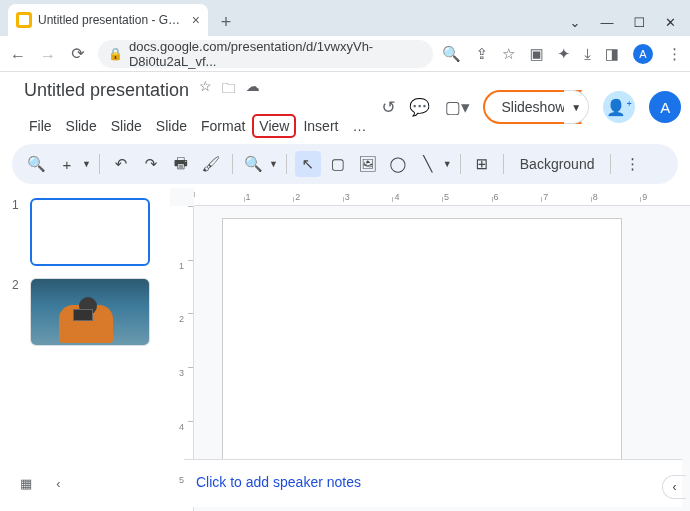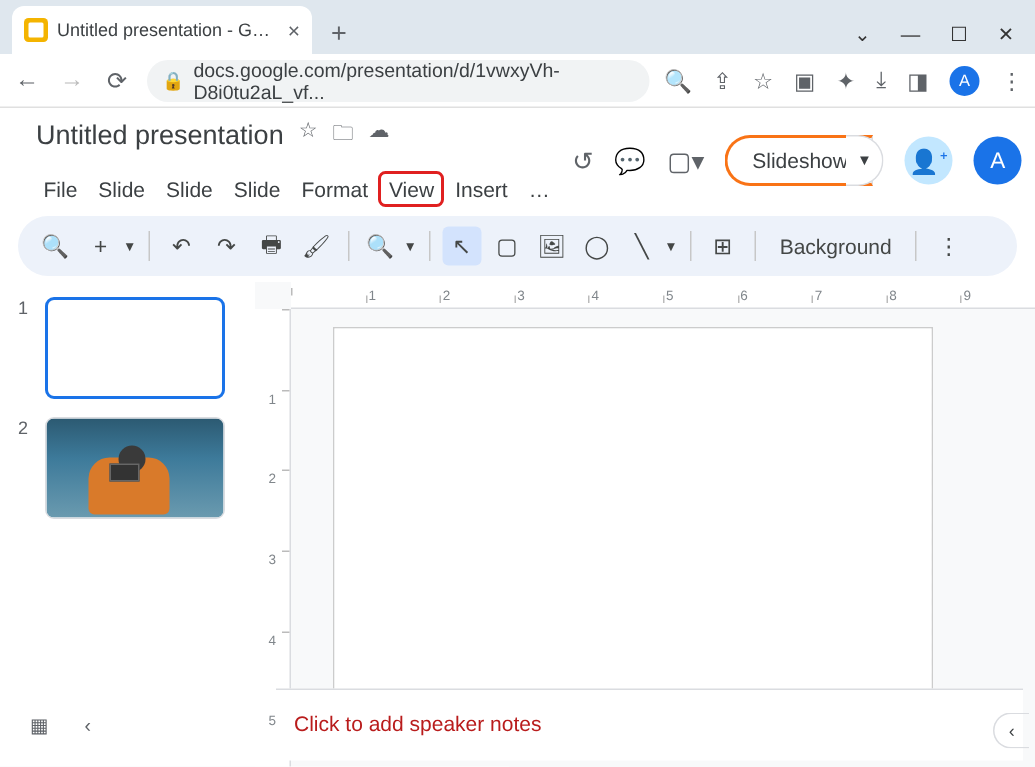--- a/index.html
+++ b/index.html
@@ -70,21 +70,21 @@
   .ruler-h span { flex: 1; text-align: left; position: relative; padding-left: 2px; }
   .ruler-h span::before { content: ""; position: absolute; left: 0; bottom: 0; height: 5px; width: 1px; background: #bbb; }
   .ruler-v { position: absolute; top: 18px; left: 0; bottom: 0; width: 24px; background: #fff; border-right: 1px solid #dadce0; display: flex; flex-direction: column; font-size: 9px; color: #80868b; }
   .ruler-v span { flex: 1; text-align: center; padding-top: 1px; position: relative; }
   .ruler-v span::before { content: ""; position: absolute; top: 0; right: 0; width: 5px; height: 1px; background: #bbb; }
   .slide-canvas { position: absolute; top: 30px; left: 52px; width: 400px; height: 260px; background: repeating-conic-gradient(#eee 0 25%, #fff 0 50%) 0 0/10px 10px; border: 1px solid #ccc; }
   .slide-inner { position: absolute; inset: 0; background: #fff; margin: 0; }
   .handle-b { position: absolute; bottom: -13px; left: 50%; width: 30px; height: 3px; background: #444; transform: translateX(-50%); border-radius: 2px; }
   
   
-  .notes { position: absolute; bottom: 4px; left: 184px; right: 8px; height: 48px; border-top: 1px solid #dadce0; background: #fff; padding: 14px 12px; font-size: 14px; color: #b91c1c; }
+  .notes { position: absolute; bottom: 4px; left: 184px; right: 8px; height: 48px; border-top: 1px solid #dadce0; background: #fff; padding: 14px 12px; font-size: 14px; color: #1d4ed8; }
   
   
   .bottom-bar { position: absolute; bottom: 4px; left: 12px; width: 160px; height: 48px; display: flex; align-items: center; gap: 24px; padding-left: 8px; color: #5f6368; }
   .explore-btn { position: absolute; bottom: 12px; right: 4px; width: 24px; height: 24px; border: 1px solid #dadce0; border-radius: 12px 0 0 12px; border-right: none; display: flex; align-items: center; justify-content: center; font-size: 12px; }
 </style>
 </head>
 <body>
 
 <div class="browser-top">
   <div class="tab">

